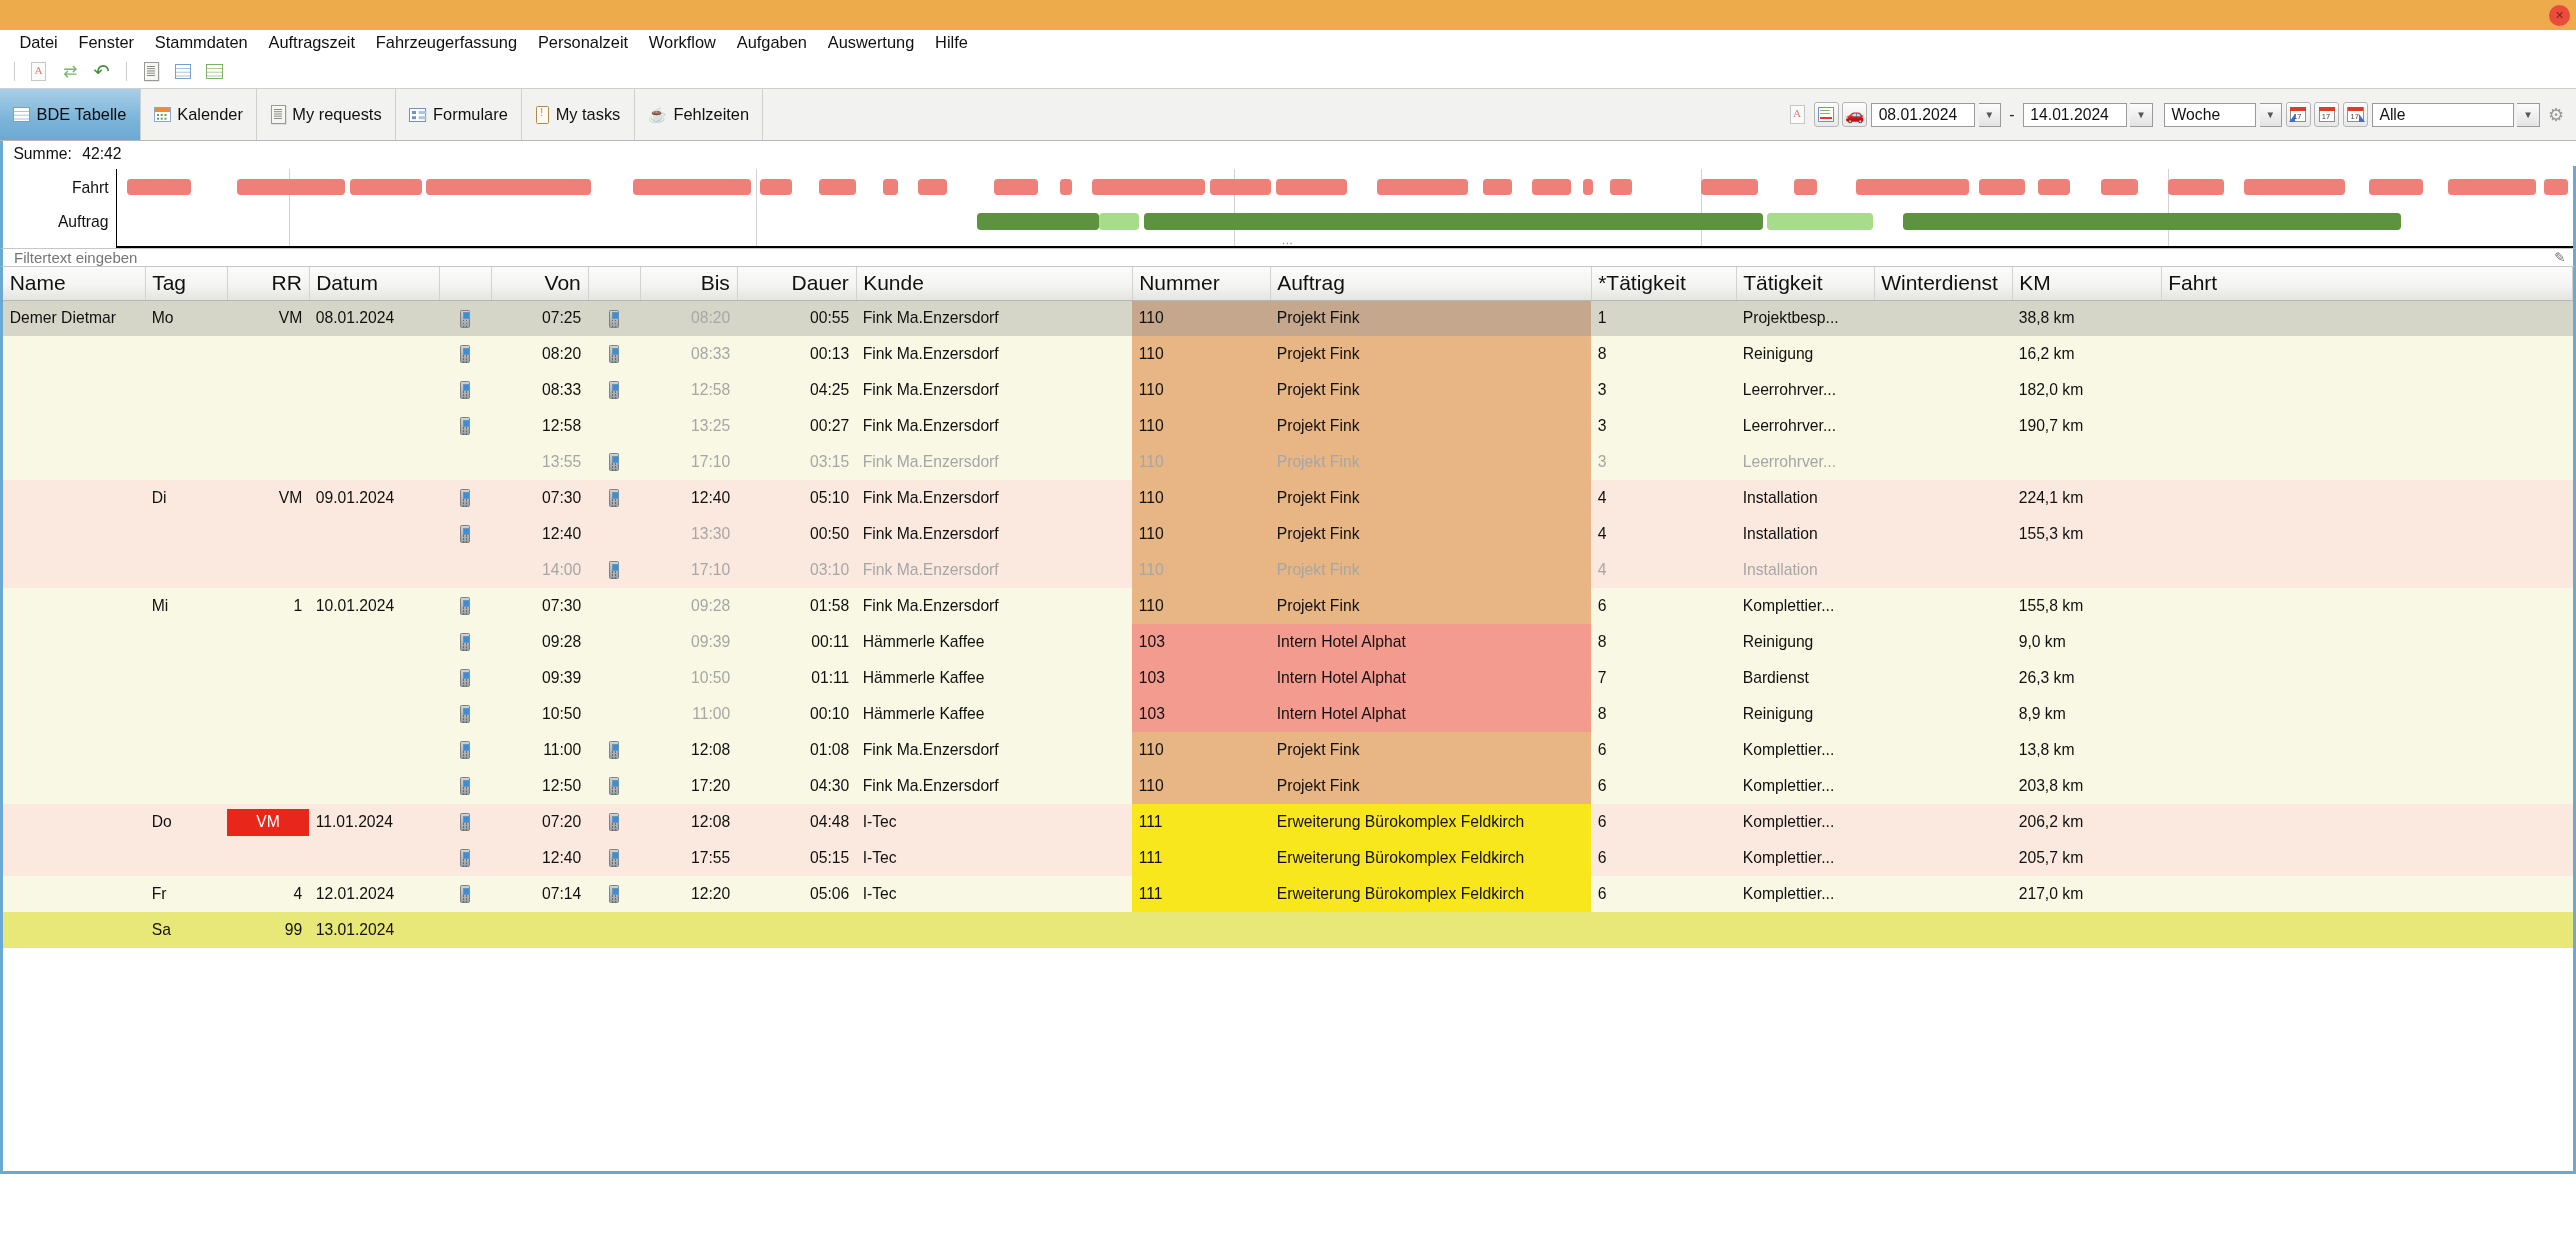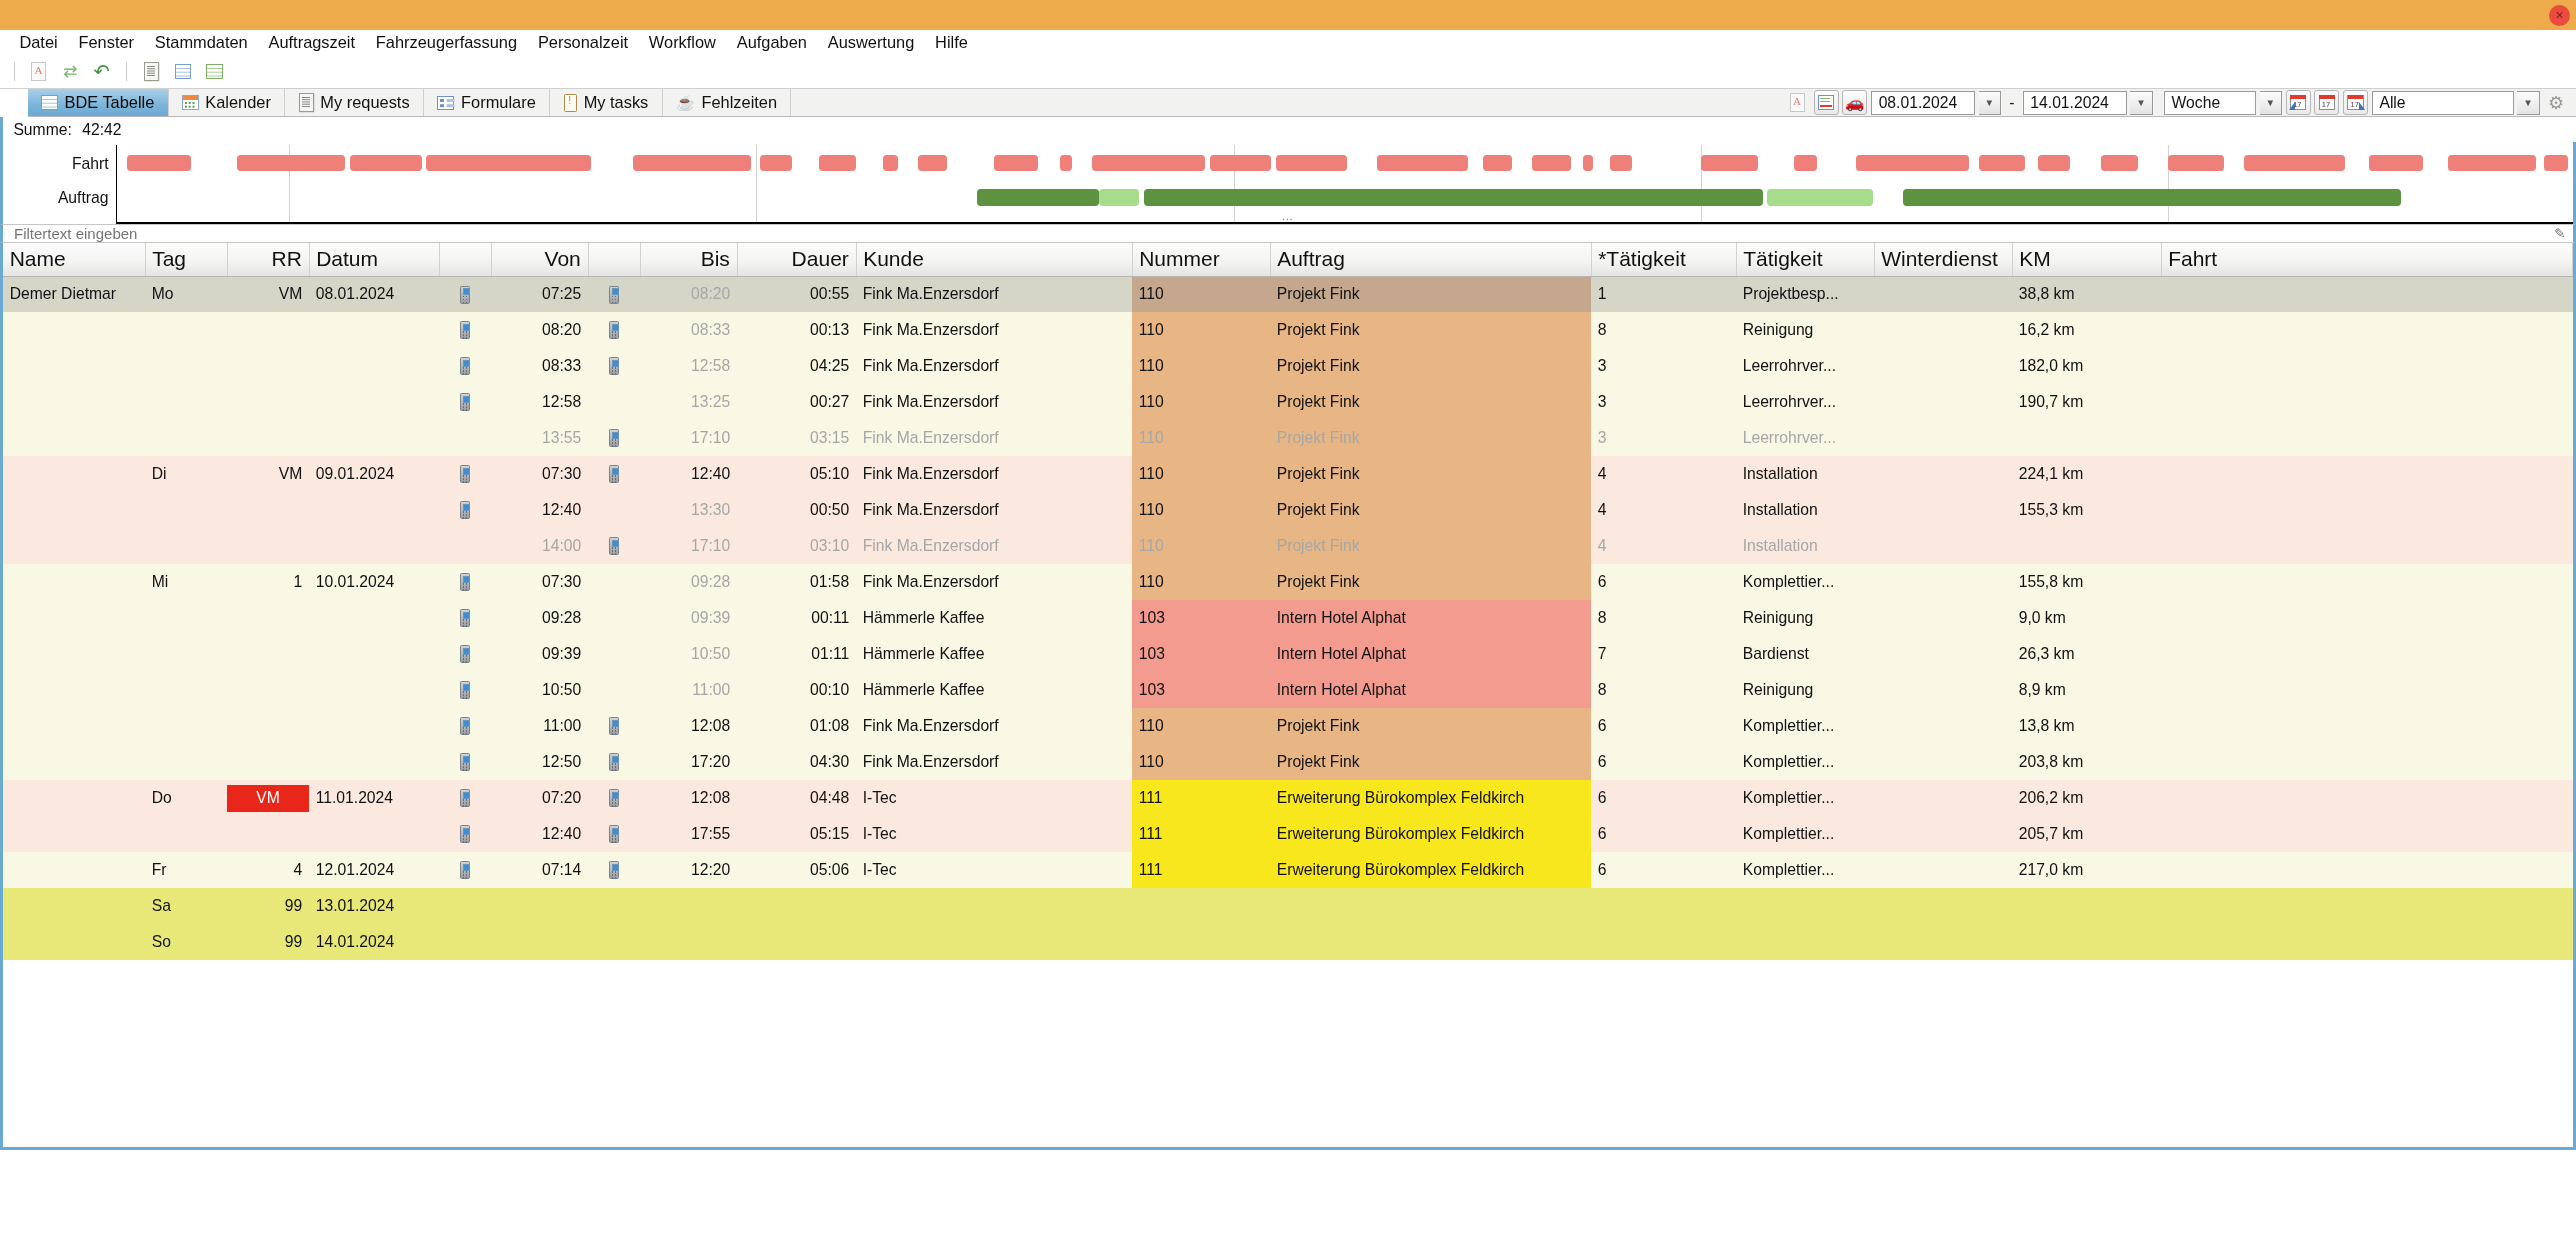--- a/index.html
+++ b/index.html
@@ -140,26 +140,25 @@
     box-shadow:3.7px 0 0 #57a65a,7.5px 0 0 #57a65a,0 3.7px 0 #57a65a,3.7px 3.7px 0 #57a65a,7.5px 3.7px 0 #57a65a;
   }
   .ic-export{
     width:16.4px;height:15px;border:0.7px solid #6f93c4;background:#fff;position:relative;
   }
   .ic-export:before{content:"";position:absolute;left:1.5px;top:1.5px;right:3.7px;height:1.5px;background:#8fb06f;box-shadow:0 3px 0 #8fb06f;}
   .ic-export:after{content:"";position:absolute;left:1.5px;bottom:2.2px;width:12px;height:2.2px;background:#e03a2f;}
 
   
   #tabrow {
-    height: 28px;
+    height: 52px;
     background: #f2f2f0;
     display: flex; align-items: stretch;
     border-bottom: 0.7px solid #b9b9b9;
     position: relative;
-    margin-left: 28px;
   }
   #tabs { display:flex; align-items:stretch; }
   .tab {
     display: flex; align-items: center; gap: 6.7px;
     padding: 0 13.4px;
     font-size: 16.4px; color: #111;
     border-right: 0.7px solid #cfcfcf;
     cursor: pointer;
     white-space: nowrap;
   }
@@ -899,35 +898,16 @@
           <td class="r"></td>
           <td></td>
           <td style="background: rgb(232, 232, 120);"></td>
           <td style="background: rgb(232, 232, 120);"></td>
           <td></td>
           <td></td>
           <td></td>
           <td></td>
           <td></td>
         </tr>
-        <tr style="background: rgb(232, 232, 120);">
-          <td></td>
-          <td>So</td>
-          <td class="r">99</td>
-          <td>14.01.2024</td>
-          <td class="c"></td>
-          <td class="r"></td>
-          <td class="c"></td>
-          <td class="r"></td>
-          <td class="r"></td>
-          <td></td>
-          <td style="background: rgb(232, 232, 120);"></td>
-          <td style="background: rgb(232, 232, 120);"></td>
-          <td></td>
-          <td></td>
-          <td></td>
-          <td></td>
-          <td></td>
-        </tr>
       </tbody>
   </table>
 </div>
 
 
 </body></html>

